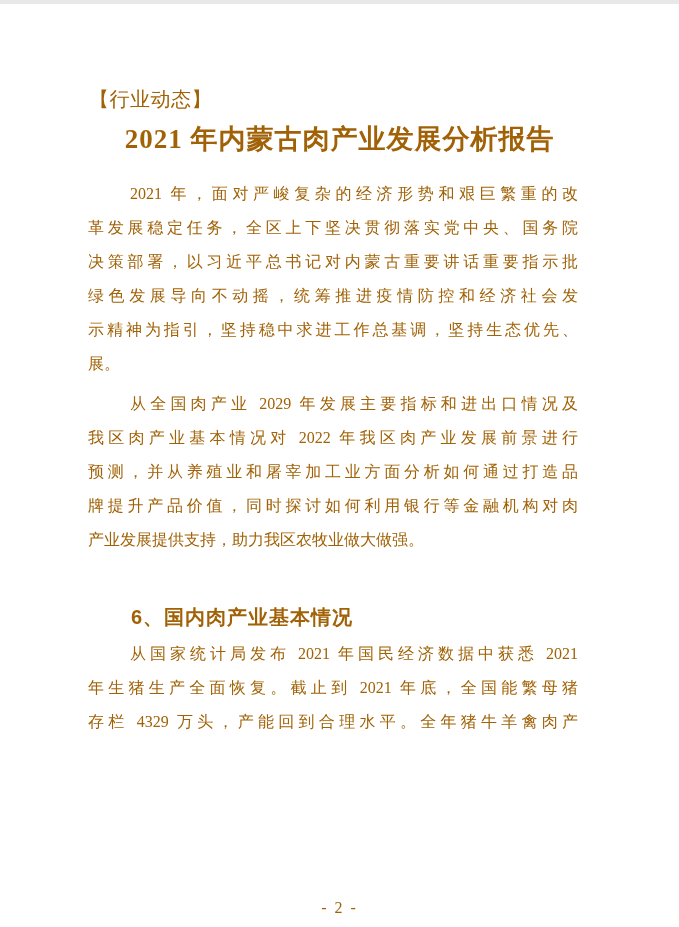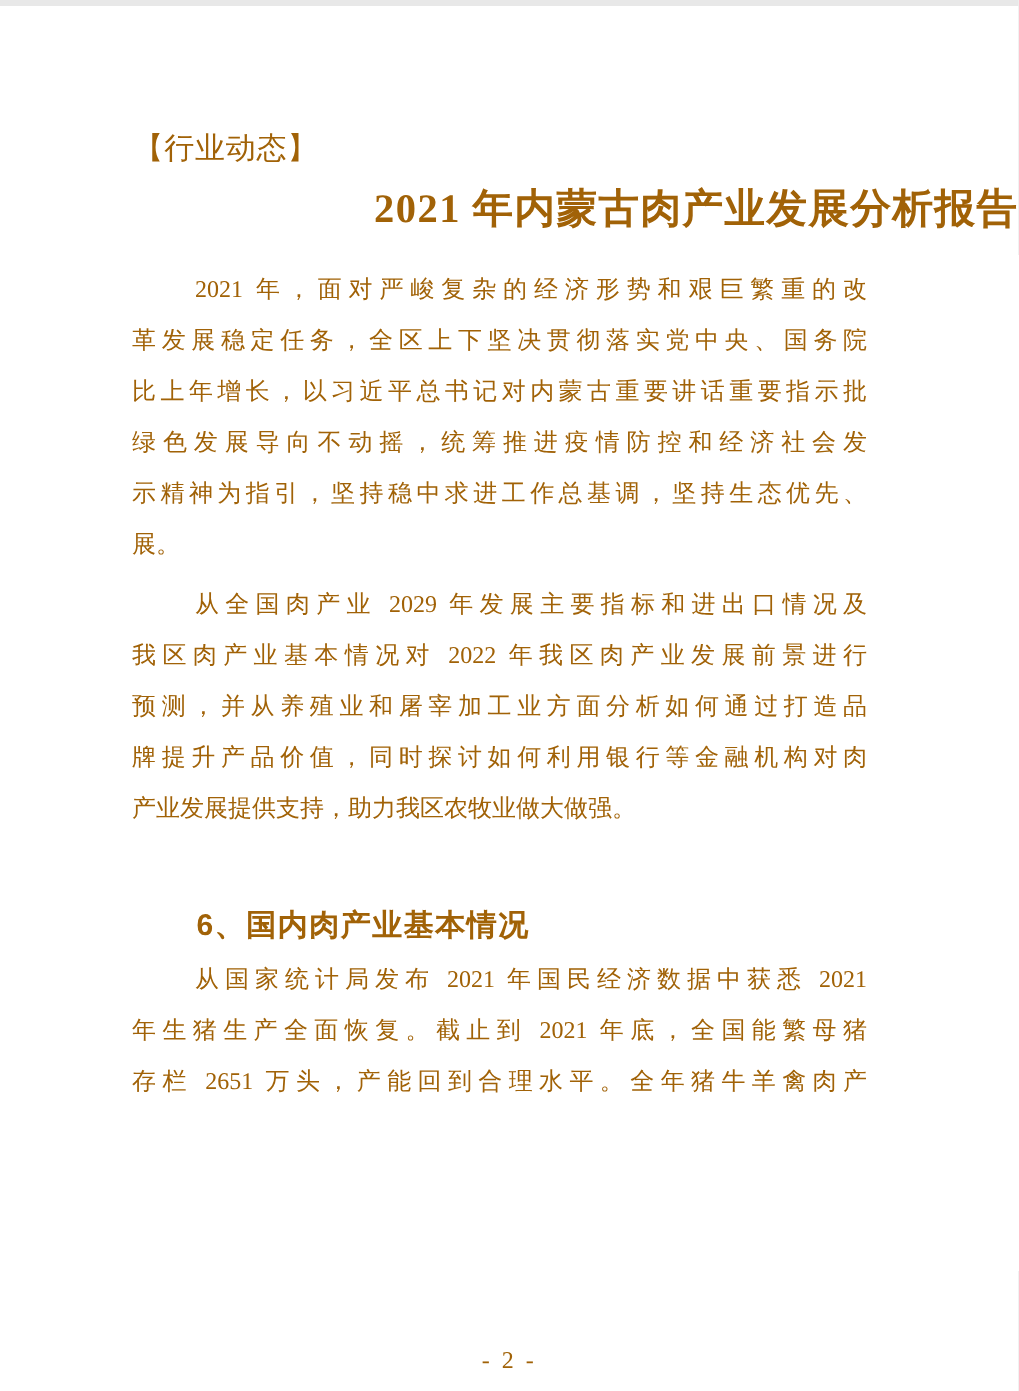--- a/index.html
+++ b/index.html
@@ -25,21 +25,21 @@
     font-size: 20px;
     line-height: 26px;
     font-weight: 500;
     letter-spacing: 0.5px;
   }
   .doc-title {
     position: absolute;
     left: 0;
     top: 114px;
     width: 100%;
-    text-align: right;
+    text-align: center;
     font-size: 27px;
     line-height: 42px;
     font-weight: 700;
     letter-spacing: 1px;
   }
   .para {
     position: absolute;
     left: 88px;
     width: 490px;
     font-size: 16px;
@@ -88,38 +88,38 @@
 
 <div class="page">
 
   <div class="section-tag">【行业动态】</div>
 
   <div class="doc-title">2021 年内蒙古肉产业发展分析报告</div>
 
   <div class="para p1">
     <span class="line first">2021 年，面对严峻复杂的经济形势和艰巨繁重的改</span>
     <span class="line">革发展稳定任务，全区上下坚决贯彻落实党中央、国务院</span>
-    <span class="line">比上年增长，以习近平总书记对内蒙古重要讲话重要指示批</span>
+    <span class="line">决策部署，以习近平总书记对内蒙古重要讲话重要指示批</span>
     <span class="line">绿色发展导向不动摇，统筹推进疫情防控和经济社会发</span>
     <span class="line">示精神为指引，坚持稳中求进工作总基调，坚持生态优先、</span>
     <span class="line last">展。</span>
   </div>
 
   <div class="para p2">
     <span class="line first">从全国肉产业 2029 年发展主要指标和进出口情况及</span>
     <span class="line">我区肉产业基本情况对 2022 年我区肉产业发展前景进行</span>
     <span class="line">预测，并从养殖业和屠宰加工业方面分析如何通过打造品</span>
     <span class="line">牌提升产品价值，同时探讨如何利用银行等金融机构对肉</span>
     <span class="line last">产业发展提供支持，助力我区农牧业做大做强。</span>
   </div>
 
 
   <div class="heading h2">6、国内肉产业基本情况</div>
 
   <div class="para p3">
     <span class="line first">从国家统计局发布 2021 年国民经济数据中获悉 2021</span>
     <span class="line">年生猪生产全面恢复。截止到 2021 年底，全国能繁母猪</span>
-    <span class="line">存栏 2651 万头，产能回到合理水平。全年猪牛羊禽肉产</span>
+    <span class="line">存栏 4329 万头，产能回到合理水平。全年猪牛羊禽肉产</span>
   </div>
 
   <div class="page-number">- 2 -</div>
 
 </div>
 
 </body></html>

